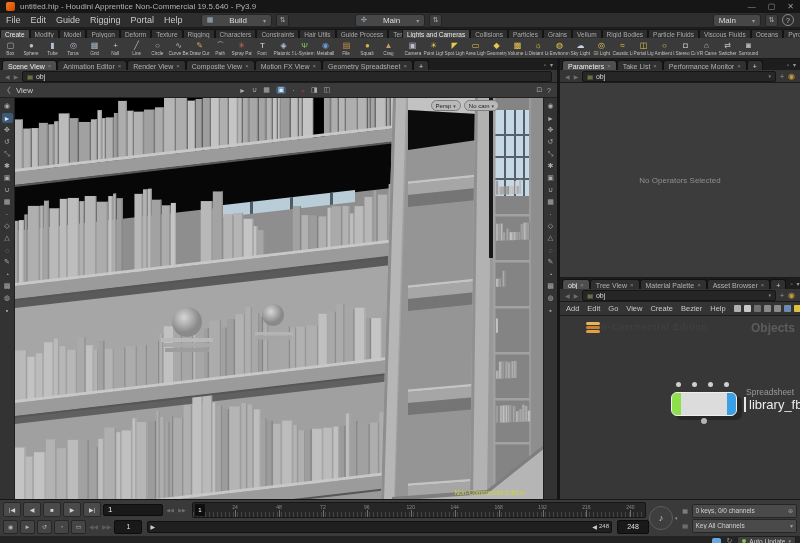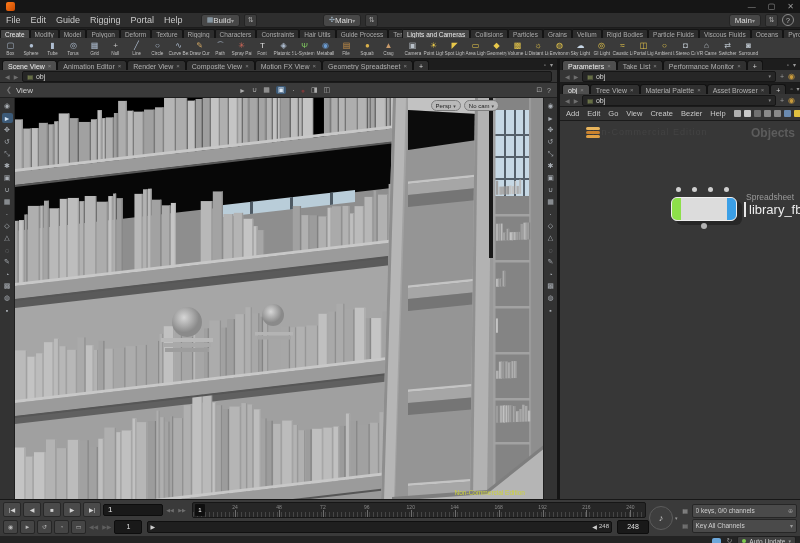--- a/index.html
+++ b/index.html
@@ -8,21 +8,21 @@
   #win{width:800px;height:543px;display:flex;flex-direction:column;background:#383838;}
   
   .titlebar{height:13px;background:#161616;display:flex;align-items:center;gap:5px;padding:0 6px;flex:0 0 auto;}
   .hlogo{width:9px;height:9px;border-radius:2px;background:linear-gradient(135deg,#ff7a1a,#c84a00);flex:0 0 auto;}
   .ttext{font-size:8px;color:#b2b2b2;white-space:nowrap;}
   .winbtns{margin-left:auto;display:flex;gap:12px;font-size:8px;color:#9a9a9a;}
   .winbtns span{cursor:default;}
   
   .menubar{height:14px;background:#2e2e2e;display:flex;align-items:center;gap:4px;padding:0 6px;flex:0 0 auto;border-bottom:1px solid #1c1c1c;}
   .menus{display:flex;gap:10px;font-size:9px;color:#c9c9c9;margin-right:14px;}
-  .combo{display:flex;align-items:center;gap:0;background:#474747;border:1px solid #242424;border-radius:3px;height:11px;padding:0 5px;font-size:8px;color:#dcdcdc;}
+  .combo{display:flex;align-items:center;gap:16px;background:#474747;border:1px solid #242424;border-radius:3px;height:11px;padding:0 5px;font-size:8px;color:#dcdcdc;}
   .combo .cicon{font-size:7px;color:#9fb4c4;}
   .combo .carrow{font-size:6px;color:#9a9a9a;}
   .updown{width:11px;height:11px;background:#3d3d3d;border:1px solid #242424;border-radius:2px;font-size:7px;color:#a8a8a8;display:flex;align-items:center;justify-content:center;}
   .helpbtn{width:10px;height:10px;border:1px solid #8a8a8a;border-radius:50%;font-size:7px;color:#c0c0c0;display:flex;align-items:center;justify-content:center;}
   .spacer{flex:1;}
   
   .shelftabs{height:10px;background:#202020;display:flex;align-items:flex-end;flex:0 0 auto;overflow:hidden;}
   .stgroup{display:flex;align-items:flex-end;overflow:hidden;}
   .stgroup.lg{width:402px;flex:0 0 auto;}
   .stgroup.rg{flex:1;}
@@ -135,20 +135,21 @@
   .aucombo .dot{width:4px;height:4px;border-radius:50%;background:#7ec850;}
   .aucombo .ar{font-size:5px;color:#999;}
 </style>
 </head>
 <body>
 
 <div id="win">
 
   <div class="titlebar">
     <div class="hlogo"></div>
+    <div class="ttext">untitled.hip - Houdini Apprentice Non-Commercial 19.5.640 - Py3.9</div>
     <div class="winbtns">
       <span>—</span>
       <span>▢</span>
       <span>✕</span>
     </div>
   </div>
 
   <div class="menubar">
     <div class="menus" id="menus">
         <span>File</span>
@@ -1004,20 +1005,23 @@
         <div class="pathfield">
           <span class="nicon">▤</span>
           <span>obj</span>
           <span class="fend">▾</span>
         </div>
         <div class="pbend">
           <span class="pin-ic">+</span>
           <span class="radial-ic">◉</span>
         </div>
       </div>
+      <div class="paramsbody">
+        <span class="noop">No Operators Selected</span>
+      </div>
       <div class="tabstrip" id="net-tabs">
           <div class="ptab active">
             <span>obj</span>
             <span class="x">×</span>
           </div>
           <div class="ptab">
             <span>Tree View</span>
             <span class="x">×</span>
           </div>
           <div class="ptab">

